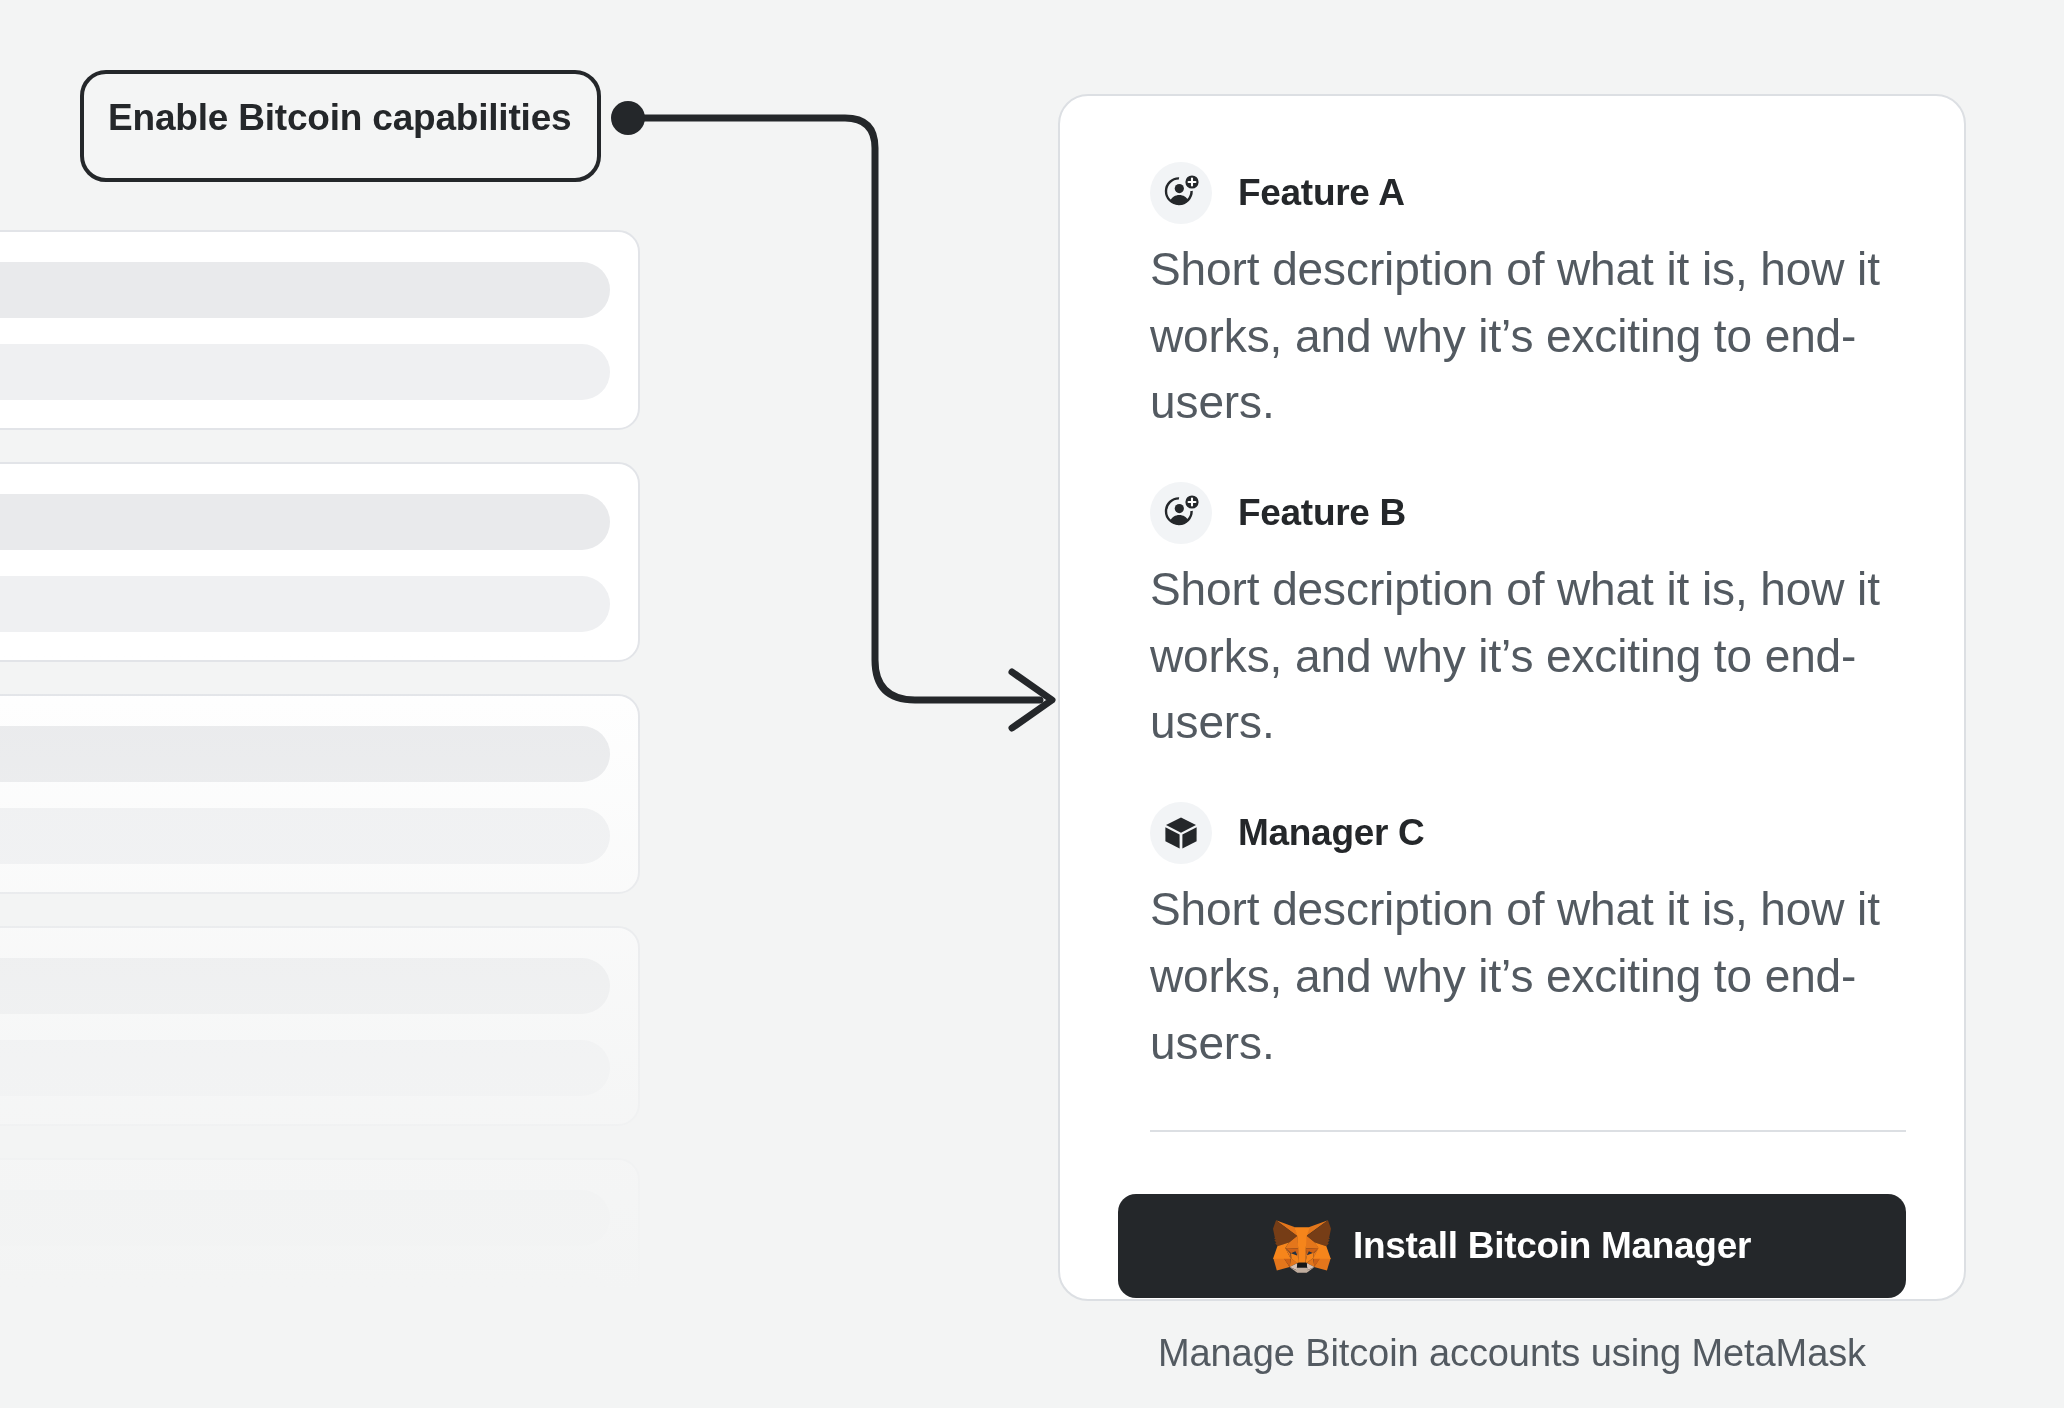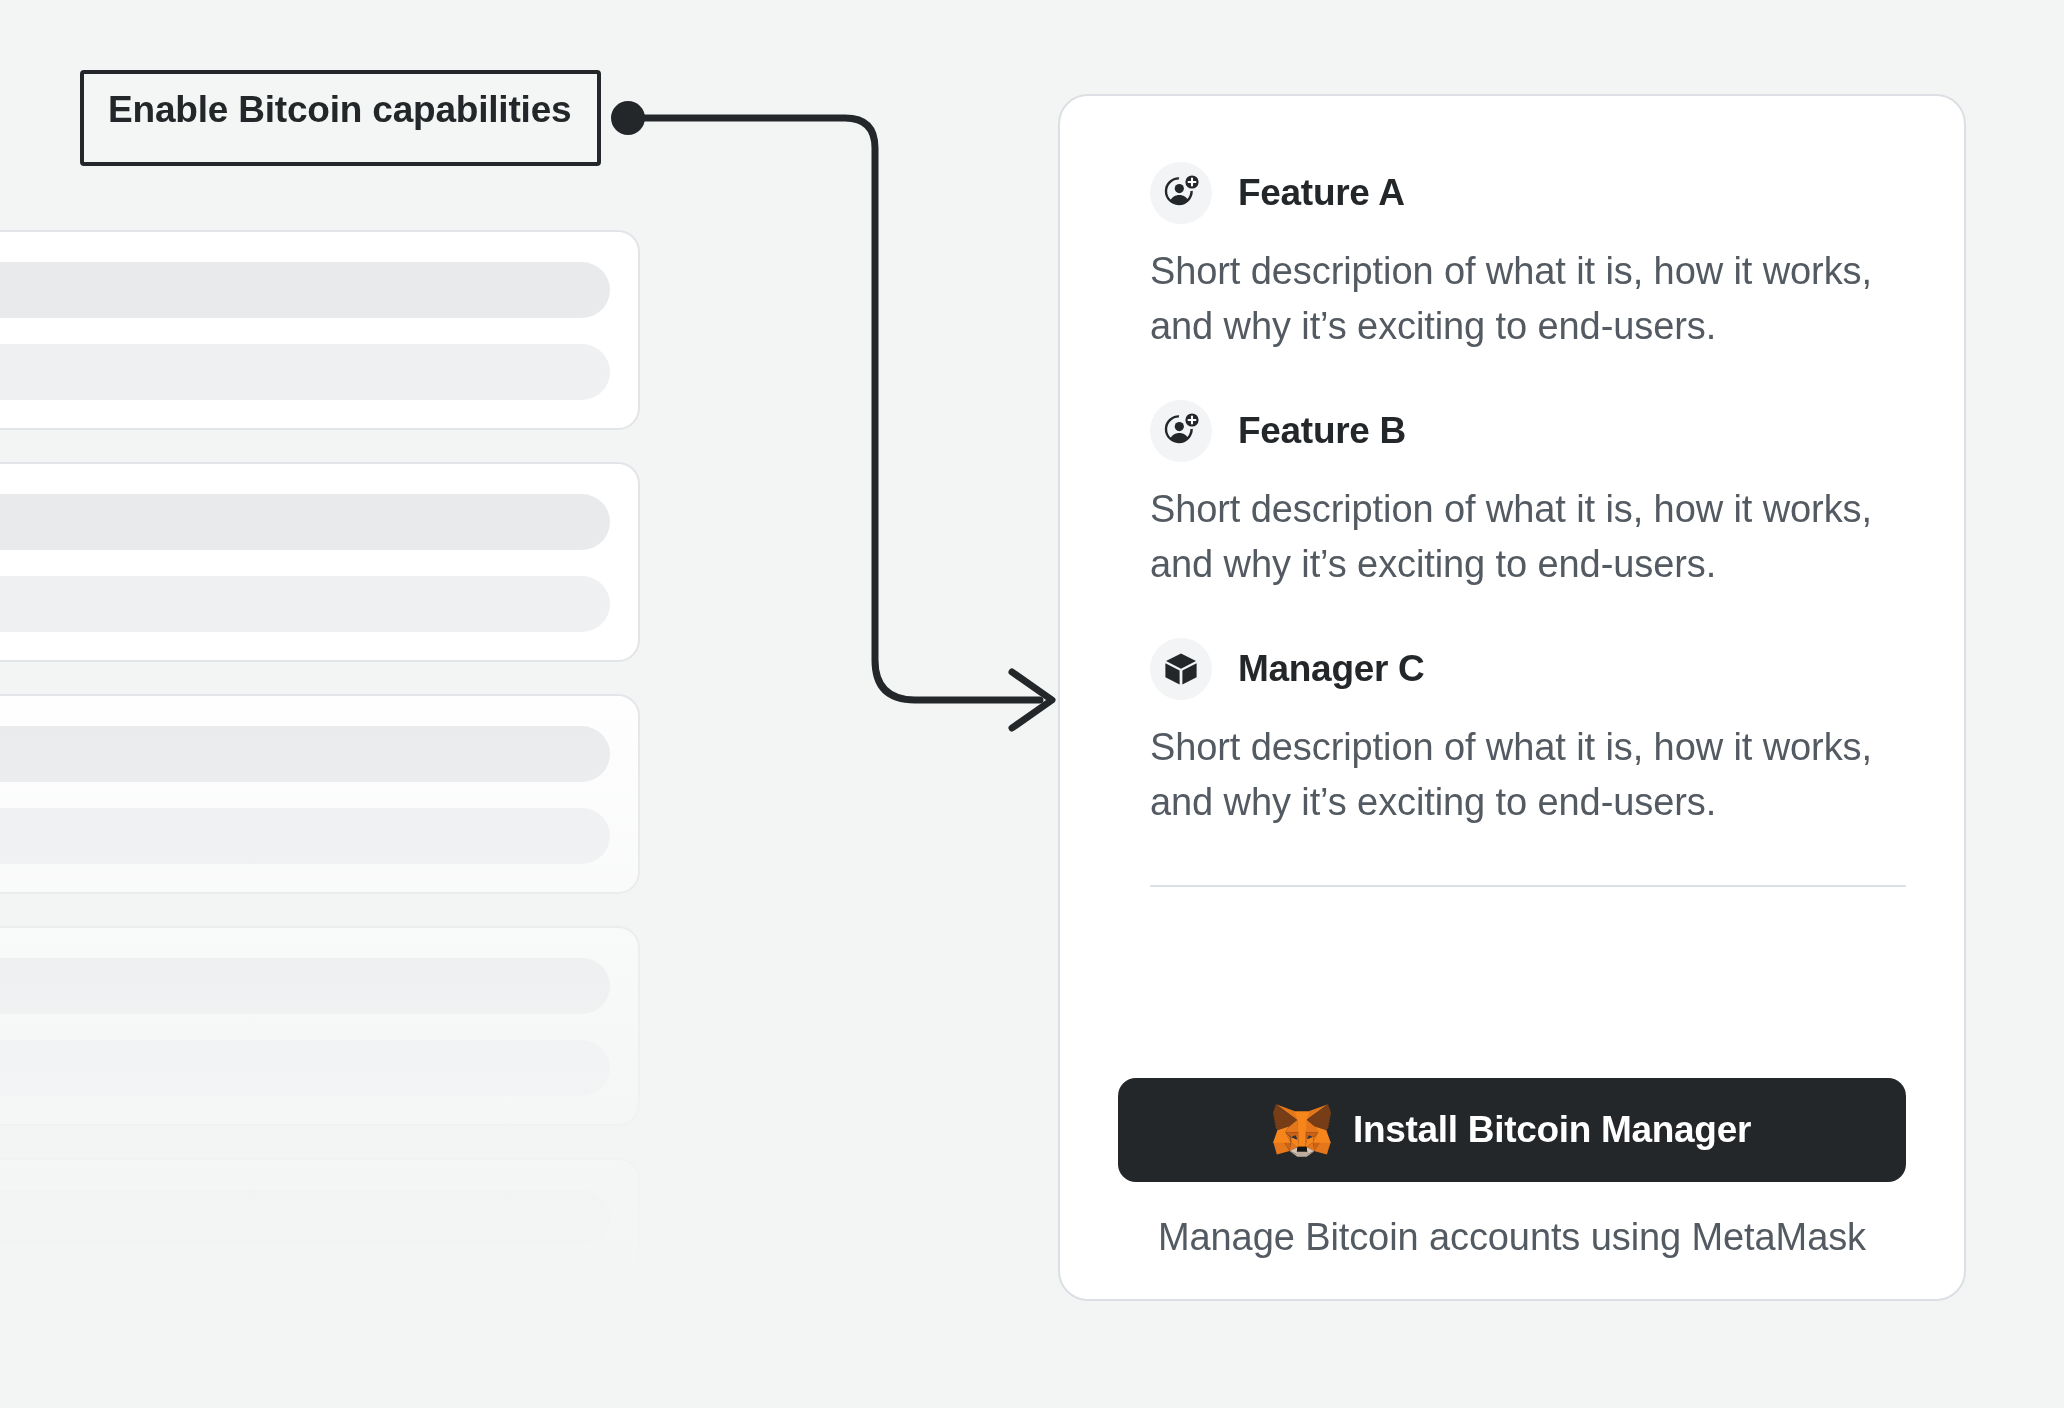--- a/index.html
+++ b/index.html
@@ -57,23 +57,23 @@
         rgba(243,244,244,0.82) 74%,
         rgba(243,244,244,1) 90%);
     pointer-events: none;
   }
 
   
   #annotation-pill {
     position: absolute;
     left: 80px;
     top: 70px;
-    height: 96px;
+    height: 112px;
     border: 4px solid #24272A;
-    border-radius: 4px;
+    border-radius: 26px;
     background: #F4F5F5;
     display: flex;
     align-items: center;
     padding: 0 26px 16px 24px;
     box-sizing: border-box;
   }
   #annotation-pill .pill-label {
     font-size: 37px;
     font-weight: 600;
     color: #24272A;
@@ -127,22 +127,22 @@
     flex: 0 0 auto;
   }
   .feature-icon svg { display: block; }
   .feature-title {
     font-size: 37px;
     font-weight: 700;
     color: #24272A;
     letter-spacing: -0.3px;
   }
   .feature-desc {
-    margin-top: 20px;
-    font-size: 38px;
+    margin-top: 12px;
+    font-size: 46px;
     line-height: 1.45;
     color: #535A61;
     max-width: 800px;
     letter-spacing: -0.1px;
   }
 
   #card-divider {
     height: 2px;
     background: #DCDFE3;
     width: 100%;

